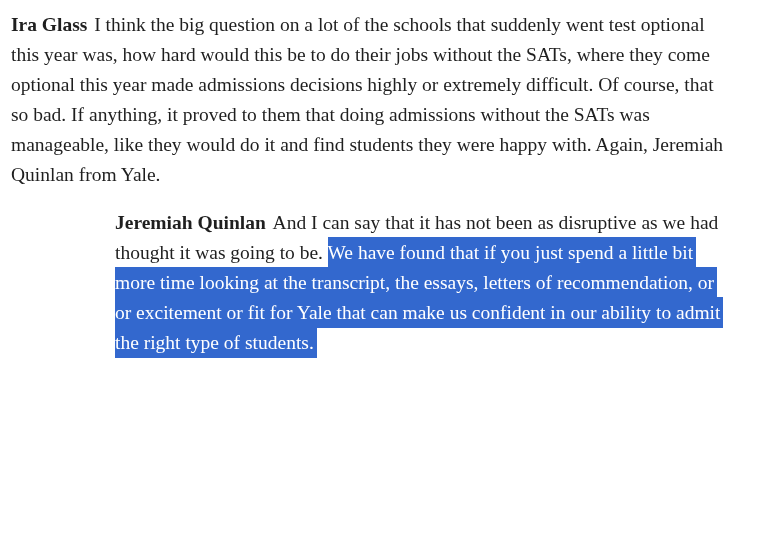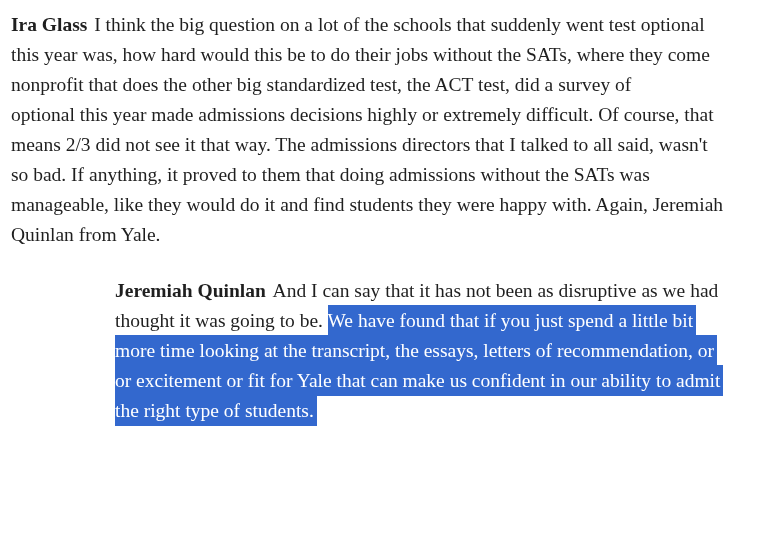--- a/index.html
+++ b/index.html
@@ -25,21 +25,21 @@
     padding: 10px 11px 0 11px;
     width: 758px;
     height: 394px;
   }
   .para {
     margin: 0;
     font-size: 19.5px;
     line-height: 30px;
   }
   .para-quinlan {
-    margin-top: 26px;
+    margin-top: 18px;
     margin-left: 104px;
   }
   .tline {
     height: 30px;
     white-space: nowrap;
   }
   .speaker {
     font-weight: bold;
     margin-right: 0.35em;
   }
@@ -50,23 +50,21 @@
   }
 </style>
 </head>
 <body>
 
 <div class="page">
 
   <div class="para para-glass">
     <div class="tline"><strong class="speaker">Ira Glass</strong><span>I think the big question on a lot of the schools that suddenly went test optional</span></div>
     <div class="tline">this year was, how hard would this be to do their jobs without the SATs, where they come</div>
-    <div class="tline">nonprofit that does the other big standardized test, the ACT test, did a survey of</div>
     <div class="tline">optional this year made admissions decisions highly or extremely difficult. Of course, that</div>
-    <div class="tline">means 2/3 did not see it that way. The admissions directors that I talked to all said, wasn't</div>
     <div class="tline">so bad. If anything, it proved to them that doing admissions without the SATs was</div>
     <div class="tline">manageable, like they would do it and find students they were happy with. Again, Jeremiah</div>
     <div class="tline">Quinlan from Yale.</div>
   </div>
 
   <div class="para para-quinlan">
     <div class="tline"><strong class="speaker">Jeremiah Quinlan</strong><span>And I can say that it has not been as disruptive as we had</span></div>
     <div class="tline"><span>thought it was going to be. </span><span class="hl">We have found that if you just spend a little bit</span></div>
     <div class="tline"><span class="hl">more time looking at the transcript, the essays, letters of recommendation, or</span></div>
     <div class="tline"><span class="hl">or excitement or fit for Yale that can make us confident in our ability to admit</span></div>

